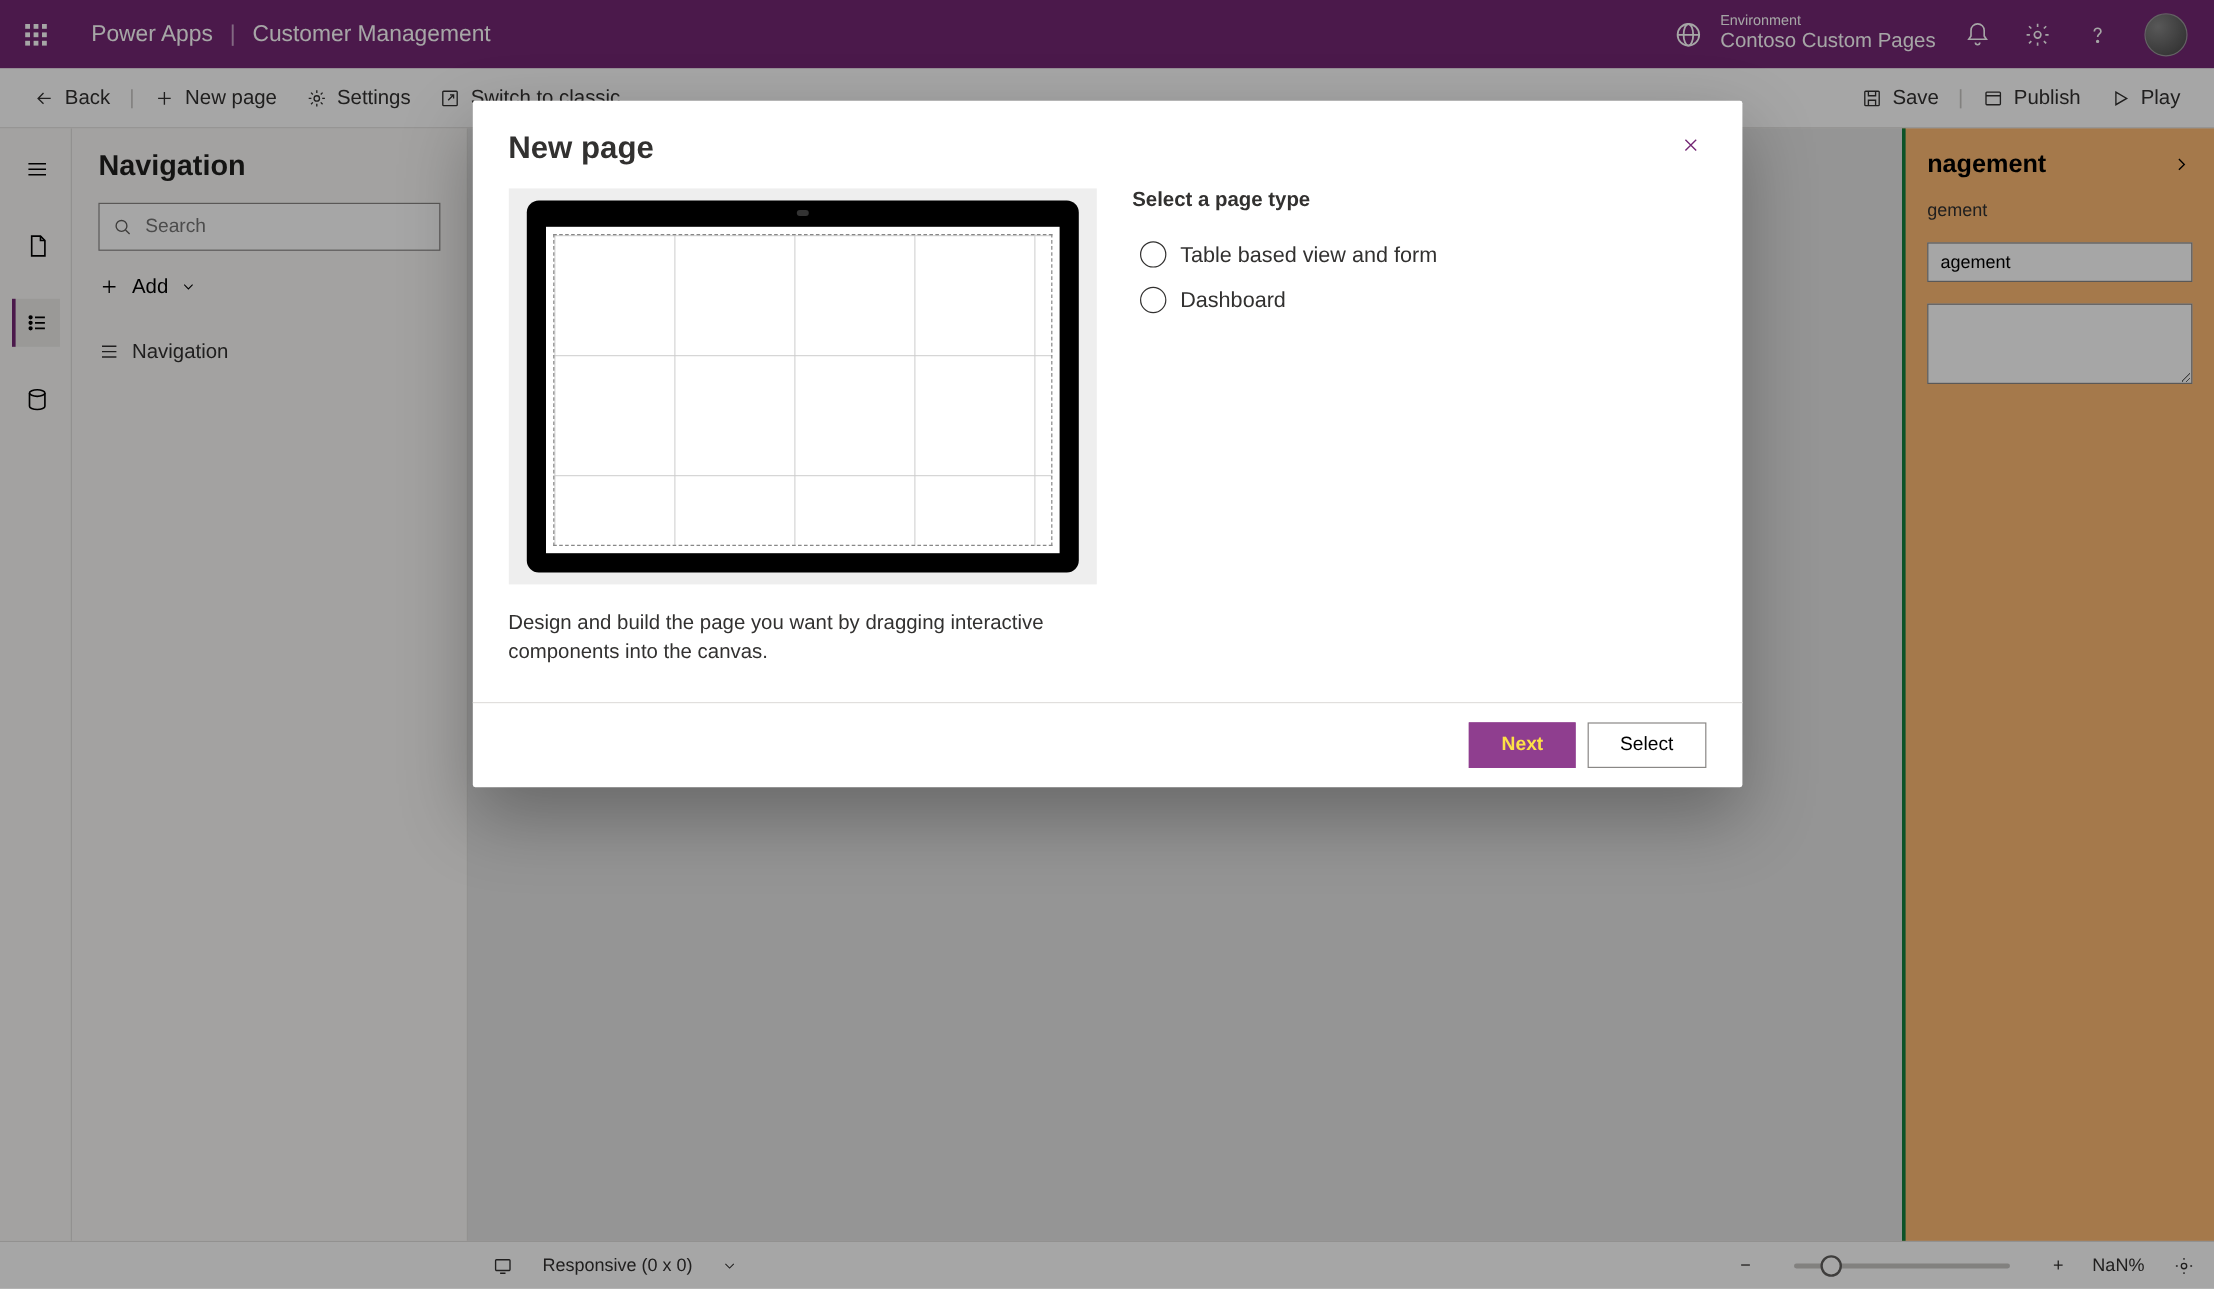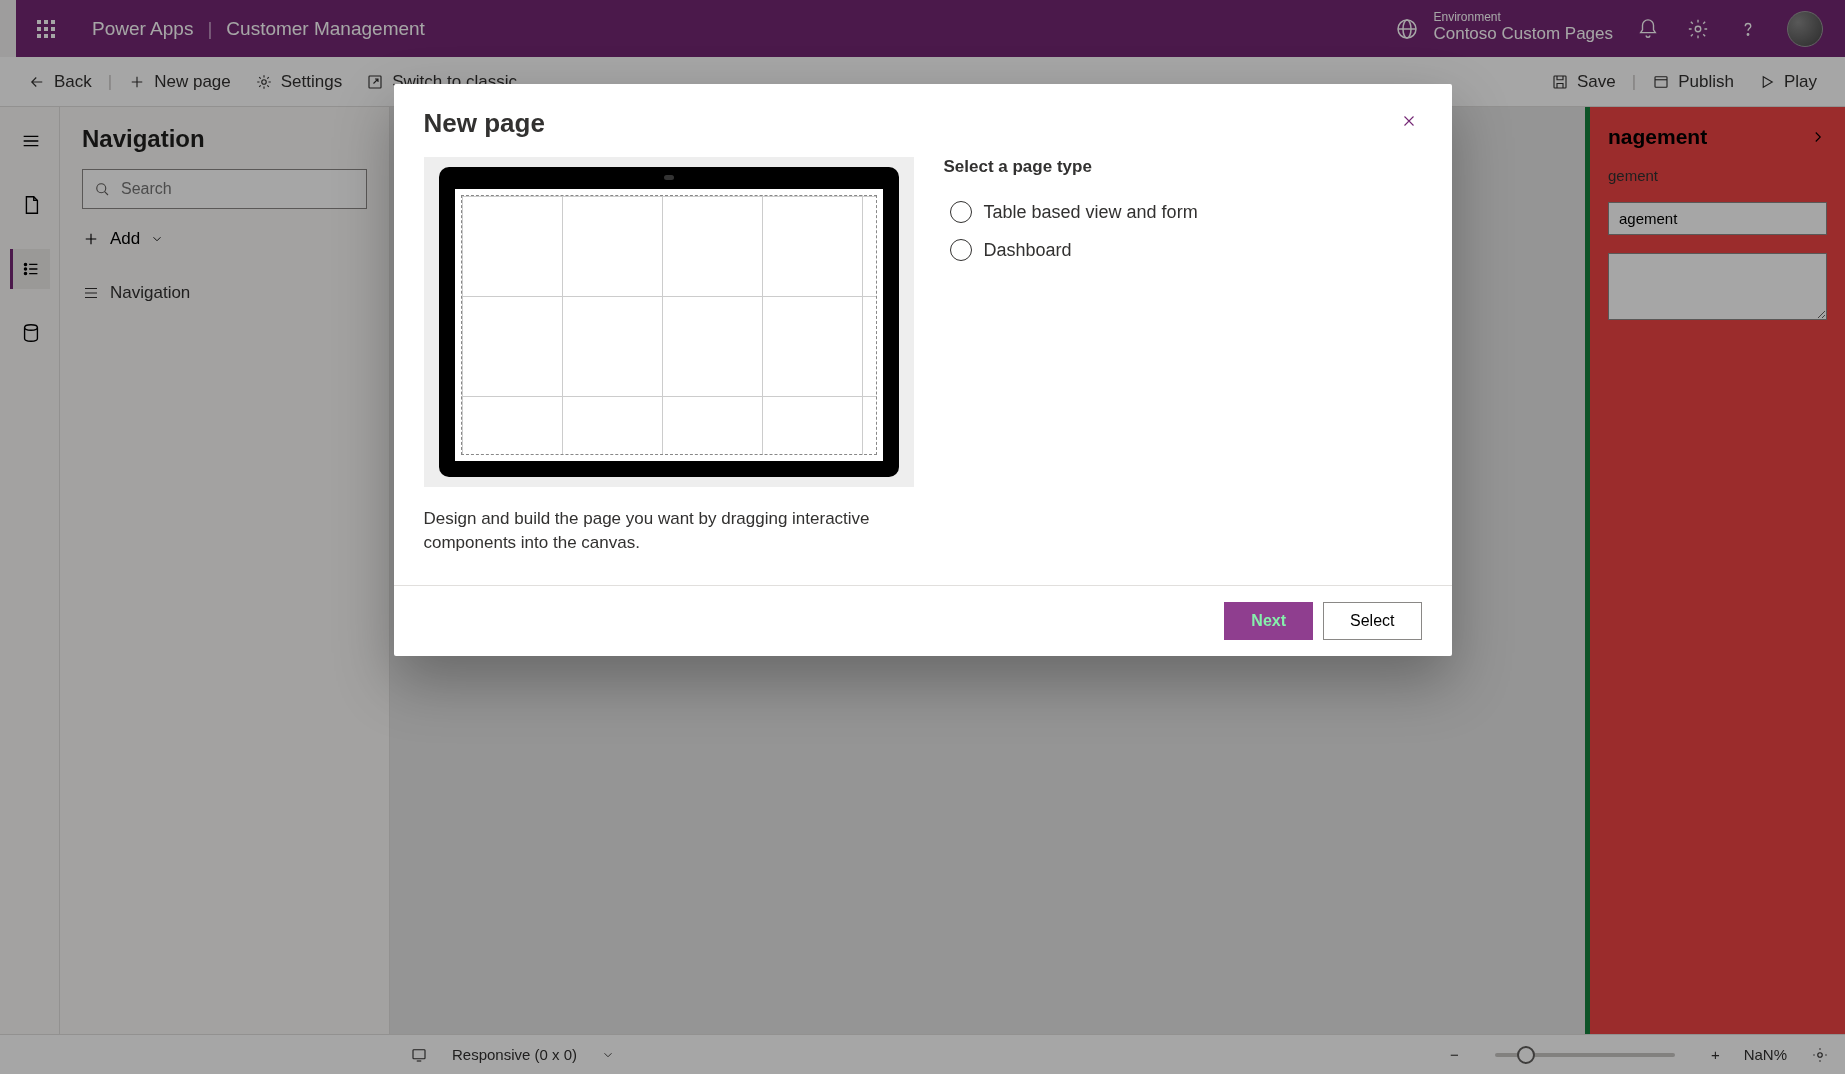--- a/index.html
+++ b/index.html
@@ -1,19 +1,19 @@
 <!DOCTYPE html>
 <html><head>
 <meta charset="utf-8">
 <style>
 * { box-sizing: border-box; margin: 0; padding: 0; font-family: "Segoe UI", sans-serif; }
 html, body { width: 1845px; height: 1074px; overflow: hidden; background: #f3f2f1; }
 
 
-.topbar { height: 57px; background: #742774; color: #fff; display: flex; align-items: center; padding: 0 12px; margin-left: 16px; }
+.topbar { height: 57px; background: #742774; color: #fff; display: flex; align-items: center; padding: 0 12px; }
 .waffle { width: 36px; height: 36px; display: flex; align-items: center; justify-content: center; cursor: pointer; }
 .waffle-grid { display: grid; grid-template-columns: repeat(3, 4px); grid-template-rows: repeat(3, 4px); gap: 3px; }
 .waffle-grid div { background: #fff; width: 4px; height: 4px; }
 .app-title { margin-left: 28px; font-size: 19px; font-weight: 400; display: flex; align-items: center; gap: 14px; }
 .app-title .sep { color: #c8a2c8; }
 .topbar-spacer { flex: 1; }
 .env { display: flex; align-items: center; gap: 14px; margin-right: 24px; }
 .env-icon { width: 24px; height: 24px; stroke: #fff; fill: none; }
 .env-text small { font-size: 12px; color: #ffffff; display: block; line-height: 1; }
 .env-text span { font-size: 17px; line-height: 1.3; }
@@ -38,21 +38,21 @@
 .navpanel h2 { font-size: 24px; font-weight: 600; padding: 0 22px 16px; color: #201f1e; }
 .searchbox { margin: 0 22px 14px; height: 40px; background: #fff; border: 1px solid #8a8886; display: flex; align-items: center; padding: 0 10px; gap: 10px; color: #605e5c; }
 .searchbox input { border: none; outline: none; flex: 1; font-size: 16px; }
 .addbtn { margin: 0 22px 14px; display: flex; align-items: center; gap: 10px; font-size: 17px; cursor: pointer; padding: 6px 0; }
 .navtree { padding: 6px 22px; }
 .navtree-row { display: flex; align-items: center; gap: 10px; padding: 8px 0; font-size: 17px; color: #323130; cursor: pointer; }
 .navtree-row.indent { padding-left: 18px; }
 
 .canvas { flex: 1; background: #e5e5e5; position: relative; }
 
-.rightpanel { width: 260px; background: #ef4444; border-left: 5px solid #15803d; padding: 18px; }
+.rightpanel { width: 260px; background: #fdba74; border-left: 3px solid #15803d; padding: 18px; }
 .rightpanel h3 { font-size: 21px; font-weight: 600; margin-bottom: 18px; display:flex; justify-content:space-between; align-items:center;}
 .rightpanel .field { margin-bottom: 18px; }
 .rightpanel .field-label { font-size: 15px; color: #323130; margin-bottom: 6px; display:block;}
 .rightpanel input, .rightpanel textarea { width: 100%; border: 1px solid #8a8886; padding: 7px 10px; font-size: 15px; font-family: inherit; }
 
 
 .statusbar { height: 40px; background: #fff; border-top: 1px solid #e1dfdd; display: flex; align-items: center; padding: 0 16px 0 410px; font-size: 15px; color: #323130; gap: 24px; }
 .statusbar .sbspacer { flex: 1; }
 .statusbar .slider { width: 180px; height: 4px; background: #c8c6c4; border-radius: 2px; position: relative; margin: 0 12px; }
 .statusbar .slider .thumb { position: absolute; left: 22px; top: -7px; width: 18px; height: 18px; border: 2px solid #605e5c; background: #fff; border-radius: 50%; }
@@ -77,21 +77,21 @@
 .preview-desc { font-size: 17px; color: #323130; line-height: 1.4; }
 .options-col { flex: 1; }
 .options-col h4 { font-size: 17px; font-weight: 600; margin-bottom: 16px; color: #323130; }
 .radio-row { display: flex; align-items: center; gap: 12px; padding: 8px 6px; font-size: 18px; color: #323130; cursor: pointer; }
 .radio-row.highlighted { border: 2px solid #e03030; }
 .radio { width: 22px; height: 22px; border: 1.5px solid #323130; border-radius: 50%; display: inline-flex; align-items: center; justify-content: center; flex-shrink:0;}
 .radio.selected::after { content: ""; width: 12px; height: 12px; background: #742774; border-radius: 50%; }
 .radio.selected { border-color: #742774; }
 .dialog-footer { border-top: 1px solid #e1dfdd; padding: 16px 30px; display: flex; justify-content: flex-end; gap: 10px; }
 .btn { height: 38px; padding: 0 26px; font-size: 16px; cursor: pointer; border: 1px solid #8a8886; background: #fff; }
-.btn.primary { background: #8f3e8f; color: #86efac; border-color: #8f3e8f; font-weight: 600; }
+.btn.primary { background: #8f3e8f; color: #fde047; border-color: #8f3e8f; font-weight: 600; }
 
 svg { stroke: currentColor; fill: none; stroke-width: 1.5; }
 </style>
 </head>
 <body>
 
 <div class="topbar">
   <div class="waffle">
     <div class="waffle-grid">
         <div></div>

